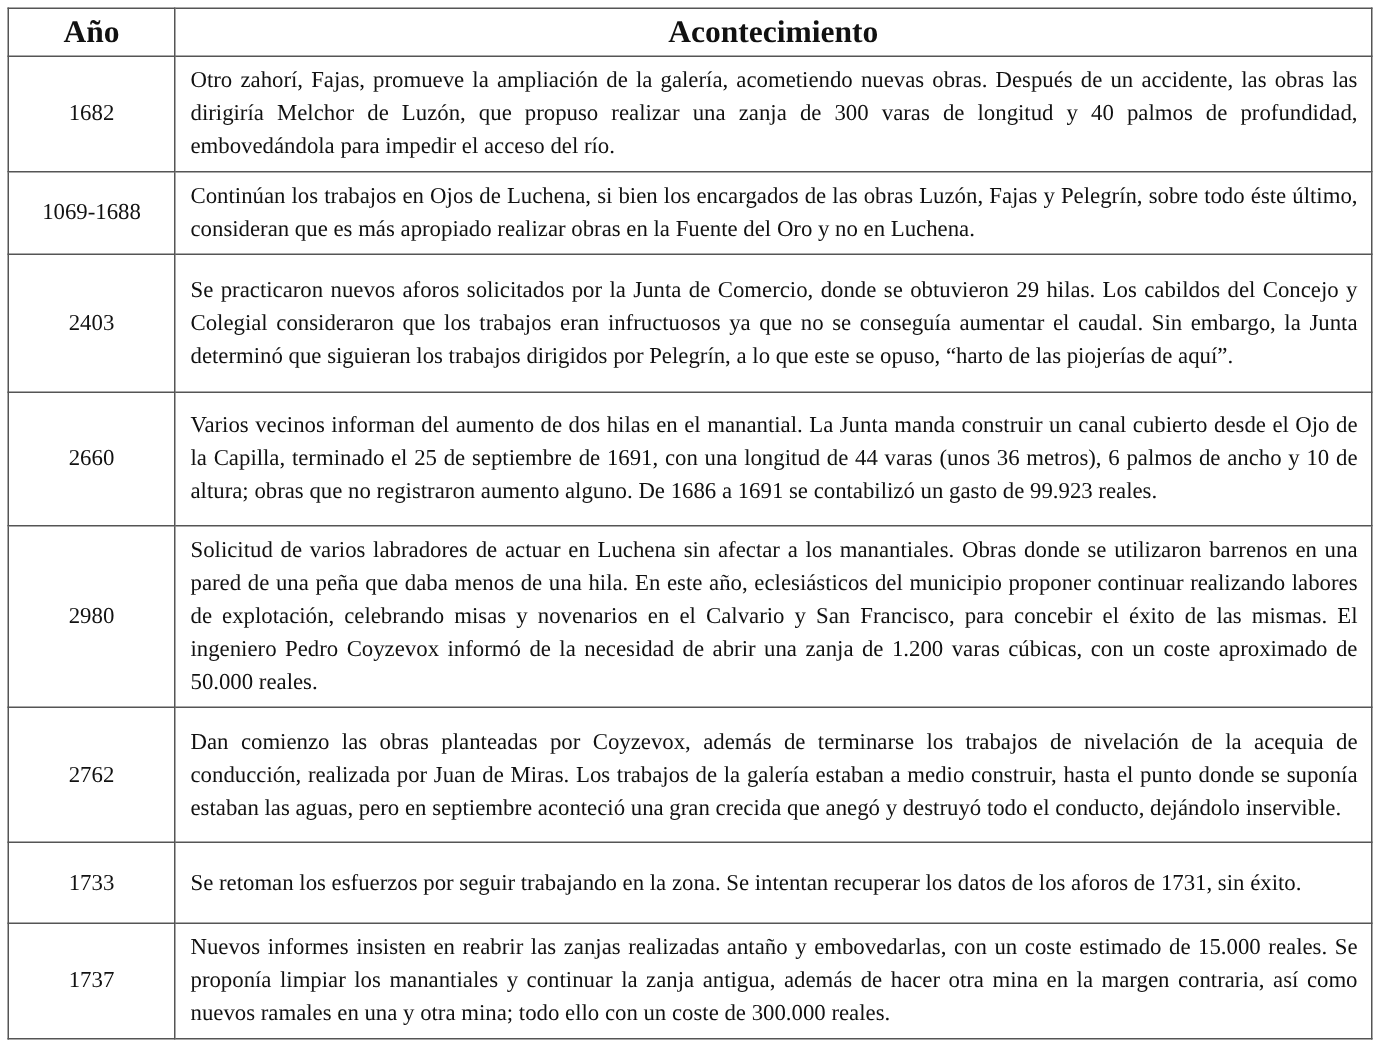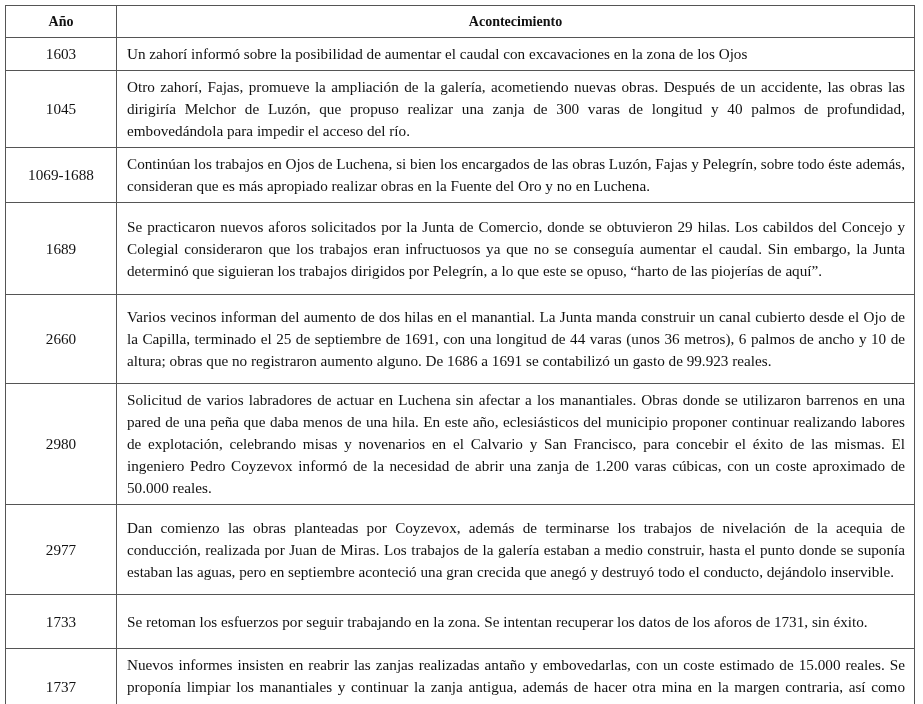--- a/index.html
+++ b/index.html
@@ -12,21 +12,21 @@
     font-size: 15.2px;
     color: #111;
     border: 1.5px solid #555;
   }
   table.events th, table.events td {
     border: 1.5px solid #555;
     vertical-align: middle;
   }
   table.events th {
     font-weight: bold;
-    font-size: 14px;
+    font-size: 21px;
     height: 31px;
     padding: 0;
   }
   td.year {
     width: 106px;
     text-align: center;
     padding: 0 2px;
   }
   td.event {
     text-align: justify;
@@ -38,46 +38,42 @@
 <body>
 
 <table class="events">
   <thead>
     <tr>
       <th>Año</th>
       <th>Acontecimiento</th>
     </tr>
   </thead>
   <tbody>
-    <tr style="height:33px">
-      <td class="year">1603</td>
-      <td class="event">Un zahorí informó sobre la posibilidad de aumentar el caudal con excavaciones en la zona de los Ojos</td>
-    </tr>
     <tr style="height:70px">
-      <td class="year">1045</td>
+      <td class="year">1682</td>
       <td class="event">Otro zahorí, Fajas, promueve la ampliación de la galería, acometiendo nuevas obras. Después de un accidente, las obras las dirigiría Melchor de Luzón, que propuso realizar una zanja de 300 varas de longitud y 40 palmos de profundidad, embovedándola para impedir el acceso del río.</td>
     </tr>
     <tr style="height:50px">
       <td class="year">1069-1688</td>
-      <td class="event">Continúan los trabajos en Ojos de Luchena, si bien los encargados de las obras Luzón, Fajas y Pelegrín, sobre todo éste además, consideran que es más apropiado realizar obras en la Fuente del Oro y no en Luchena.</td>
+      <td class="event">Continúan los trabajos en Ojos de Luchena, si bien los encargados de las obras Luzón, Fajas y Pelegrín, sobre todo éste último, consideran que es más apropiado realizar obras en la Fuente del Oro y no en Luchena.</td>
     </tr>
     <tr style="height:92px">
-      <td class="year">1689</td>
+      <td class="year">2403</td>
       <td class="event">Se practicaron nuevos aforos solicitados por la Junta de Comercio, donde se obtuvieron 29 hilas. Los cabildos del Concejo y Colegial consideraron que los trabajos eran infructuosos ya que no se conseguía aumentar el caudal. Sin embargo, la Junta determinó que siguieran los trabajos dirigidos por Pelegrín, a lo que este se opuso, “harto de las piojerías de aquí”.</td>
     </tr>
     <tr style="height:89px">
       <td class="year">2660</td>
       <td class="event">Varios vecinos informan del aumento de dos hilas en el manantial. La Junta manda construir un canal cubierto desde el Ojo de la Capilla, terminado el 25 de septiembre de 1691, con una longitud de 44 varas (unos 36 metros), 6 palmos de ancho y 10 de altura; obras que no registraron aumento alguno. De 1686 a 1691 se contabilizó un gasto de 99.923 reales.</td>
     </tr>
     <tr style="height:112px">
       <td class="year">2980</td>
       <td class="event">Solicitud de varios labradores de actuar en Luchena sin afectar a los manantiales. Obras donde se utilizaron barrenos en una pared de una peña que daba menos de una hila. En este año, eclesiásticos del municipio proponer continuar realizando labores de explotación, celebrando misas y novenarios en el Calvario y San Francisco, para concebir el éxito de las mismas. El ingeniero Pedro Coyzevox informó de la necesidad de abrir una zanja de 1.200 varas cúbicas, con un coste aproximado de 50.000 reales.</td>
     </tr>
     <tr style="height:90px">
-      <td class="year">2977</td>
+      <td class="year">2762</td>
       <td class="event">Dan comienzo las obras planteadas por Coyzevox, además de terminarse los trabajos de nivelación de la acequia de conducción, realizada por Juan de Miras. Los trabajos de la galería estaban a medio construir, hasta el punto donde se suponía estaban las aguas, pero en septiembre aconteció una gran crecida que anegó y destruyó todo el conducto, dejándolo inservible.</td>
     </tr>
     <tr style="height:54px">
       <td class="year">1733</td>
       <td class="event">Se retoman los esfuerzos por seguir trabajando en la zona. Se intentan recuperar los datos de los aforos de 1731, sin éxito.</td>
     </tr>
     <tr style="height:72px">
       <td class="year">1737</td>
       <td class="event">Nuevos informes insisten en reabrir las zanjas realizadas antaño y embovedarlas, con un coste estimado de 15.000 reales. Se proponía limpiar los manantiales y continuar la zanja antigua, además de hacer otra mina en la margen contraria, así como nuevos ramales en una y otra mina; todo ello con un coste de 300.000 reales.</td>
     </tr>

